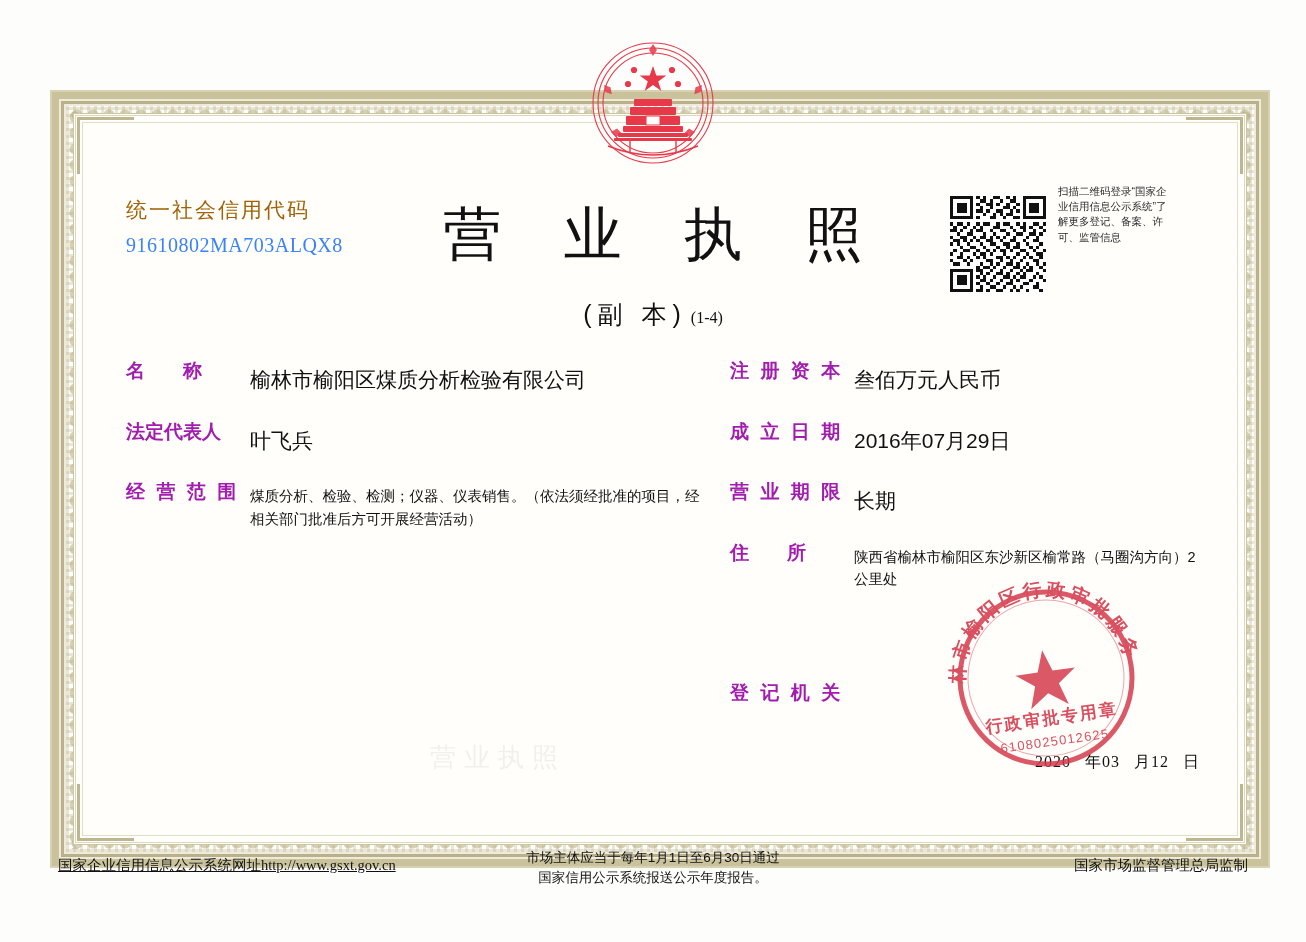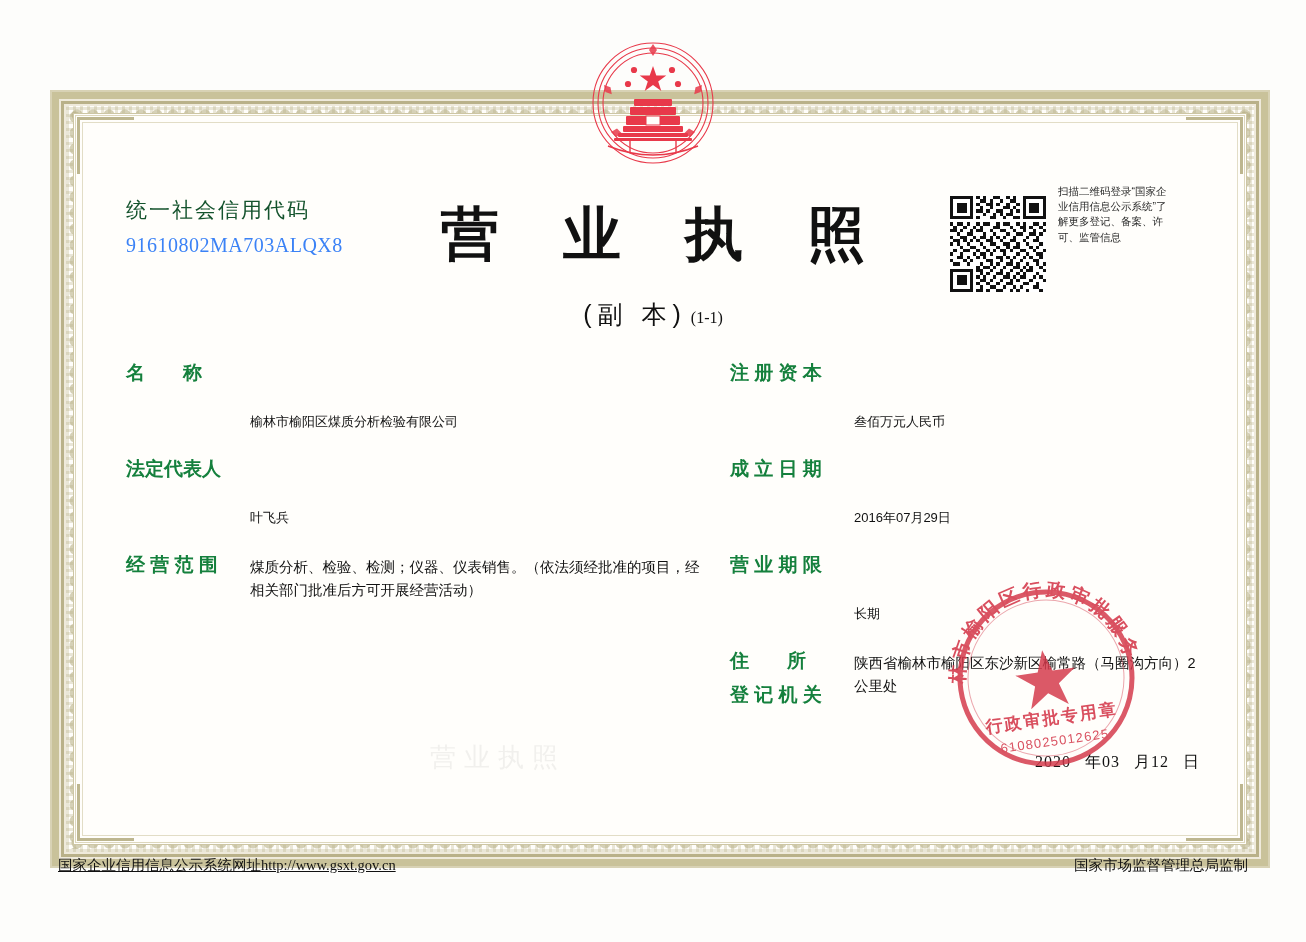--- a/index.html
+++ b/index.html
@@ -94,39 +94,39 @@
 
   
   .credit-block {
     position: absolute;
     left: 126px; top: 196px;
     width: 330px;
   }
   .credit-label {
     font-size: 21px;
     letter-spacing: 2px;
-    color: #14532d;
+    color: #a16207;
     font-family: "Liberation Sans", sans-serif;
     font-weight: 500;
   }
   .credit-code {
     margin-top: 10px;
     font-size: 20px;
     letter-spacing: 0.5px;
     font-family: "Liberation Serif", serif;
     color: #3b82f6;
   }
 
   .big-title {
     position: absolute;
     left: 0; right: 0; top: 196px;
     text-align: center;
     font-size: 58px;
     letter-spacing: 22px;
-    font-weight: bold;
+    font-weight: normal;
     color: #111;
     font-family: "DejaVu Sans", "Liberation Sans", sans-serif;
     text-indent: 22px;
   }
   .sub-title {
     position: absolute;
     left: 0; right: 0; top: 298px;
     text-align: center;
     font-size: 25px;
     color: #111;
@@ -154,35 +154,35 @@
   
   .fields-left { position: absolute; left: 126px; top: 360px; width: 580px; }
   .fields-right { position: absolute; left: 730px; top: 360px; width: 470px; }
 
   .field { display: flex; align-items: flex-start; margin-bottom: 24px; }
   .f-label {
     flex: 0 0 auto;
     width: 124px;
     font-size: 19px;
     font-weight: bold;
-    color: #15803d;
-    font-family: Liberation Sans, sans-serif;
+    color: #a21caf;
+    font-family: Liberation Mono, monospace;
     display: flex;
     justify-content: space-between;
     line-height: 1.35;
   }
   .f-value {
     flex: 1 1 auto;
     font-size: 14.5px;
     line-height: 1.55;
     color: #111;
     padding-top: 4px;
     font-family: "Liberation Sans", sans-serif;
   }
-  .f-value.big { font-size: 13px; margin-top: 48px; }
+  .f-value.big { font-size: 21px; }
 
   
   .registry {
     position: absolute;
     left: 730px; top: 682px;
     width: 470px;
     display: flex;
     align-items: flex-start;
   }
   .registry .f-label { width: 124px; }
@@ -304,21 +304,21 @@
     </svg>
   </div>
 
   <div class="credit-block">
     <div class="credit-label">统一社会信用代码</div>
     <div class="credit-code">91610802MA703ALQX8</div>
   </div>
 
   <div class="big-title">营 业 执 照</div>
   <div class="sub-title">
-    <span class="paren">(副 本)</span><span class="serial">(1-1)</span>
+    <span class="paren">(副 本)</span><span class="serial">(1-4)</span>
   </div>
 
   <div class="qr-wrap">
     <svg viewBox="0 0 29 29" width="96" height="96" shape-rendering="crispEdges" aria-hidden="true">
       <rect width="29" height="29" fill="#ffffff"></rect>
       <g fill="#111111">
         <rect x="0" y="0" width="7" height="1"></rect>
           <rect x="0" y="6" width="7" height="1"></rect>
         <rect x="0" y="0" width="1" height="7"></rect>
           <rect x="6" y="0" width="1" height="7"></rect>
@@ -604,15 +604,19 @@
         <text font-family="'Liberation Sans', sans-serif" font-size="13" fill="#d4384a" letter-spacing="1.2" x="106" y="174" text-anchor="middle">6108025012625</text>
       </g>
     </svg>
   </div>
 
   <div class="date-line">
     <span class="num">2020</span><span class="gap"></span><span>年</span><span>03</span><span class="gap"></span><span>月</span><span>12</span><span class="gap"></span><span>日</span>
   </div>
 
   <div class="footer-left">国家企业信用信息公示系统网址http://www.gsxt.gov.cn</div>
+  <div class="footer-center">
+    <div>市场主体应当于每年1月1日至6月30日通过</div>
+    <div>国家信用公示系统报送公示年度报告。</div>
+  </div>
   <div class="footer-right">国家市场监督管理总局监制</div>
 
 </div>
 
 </body></html>

